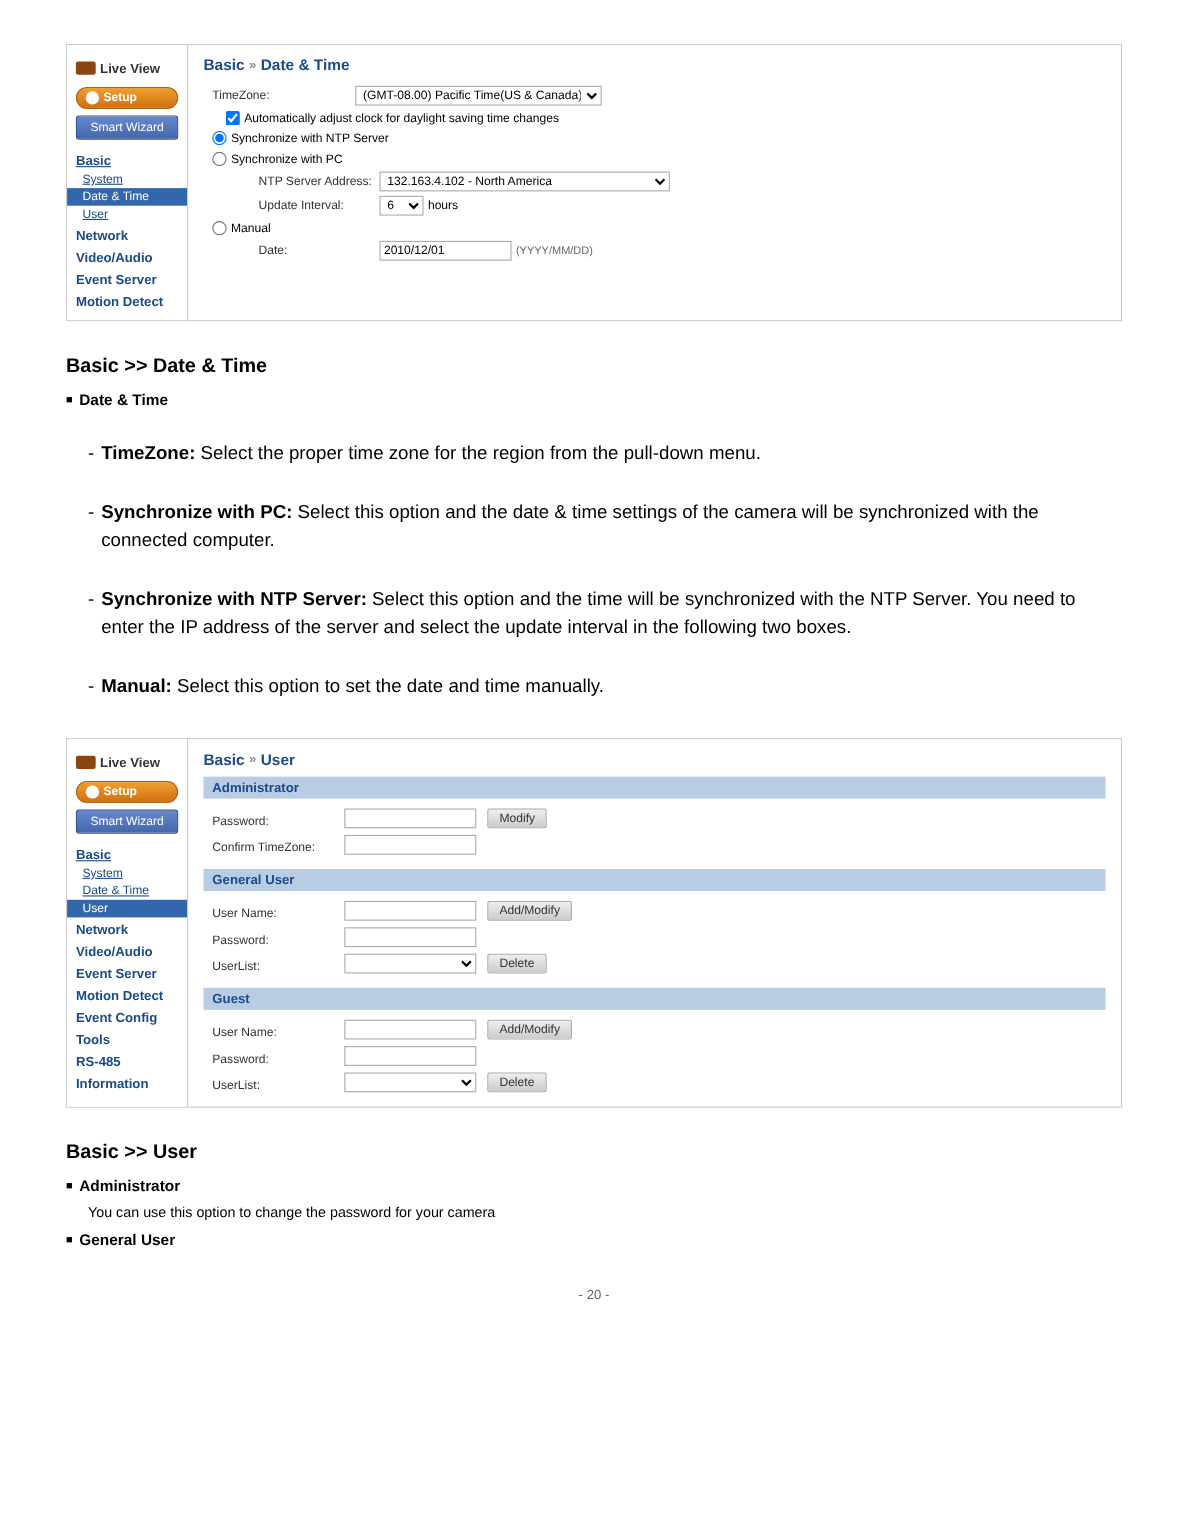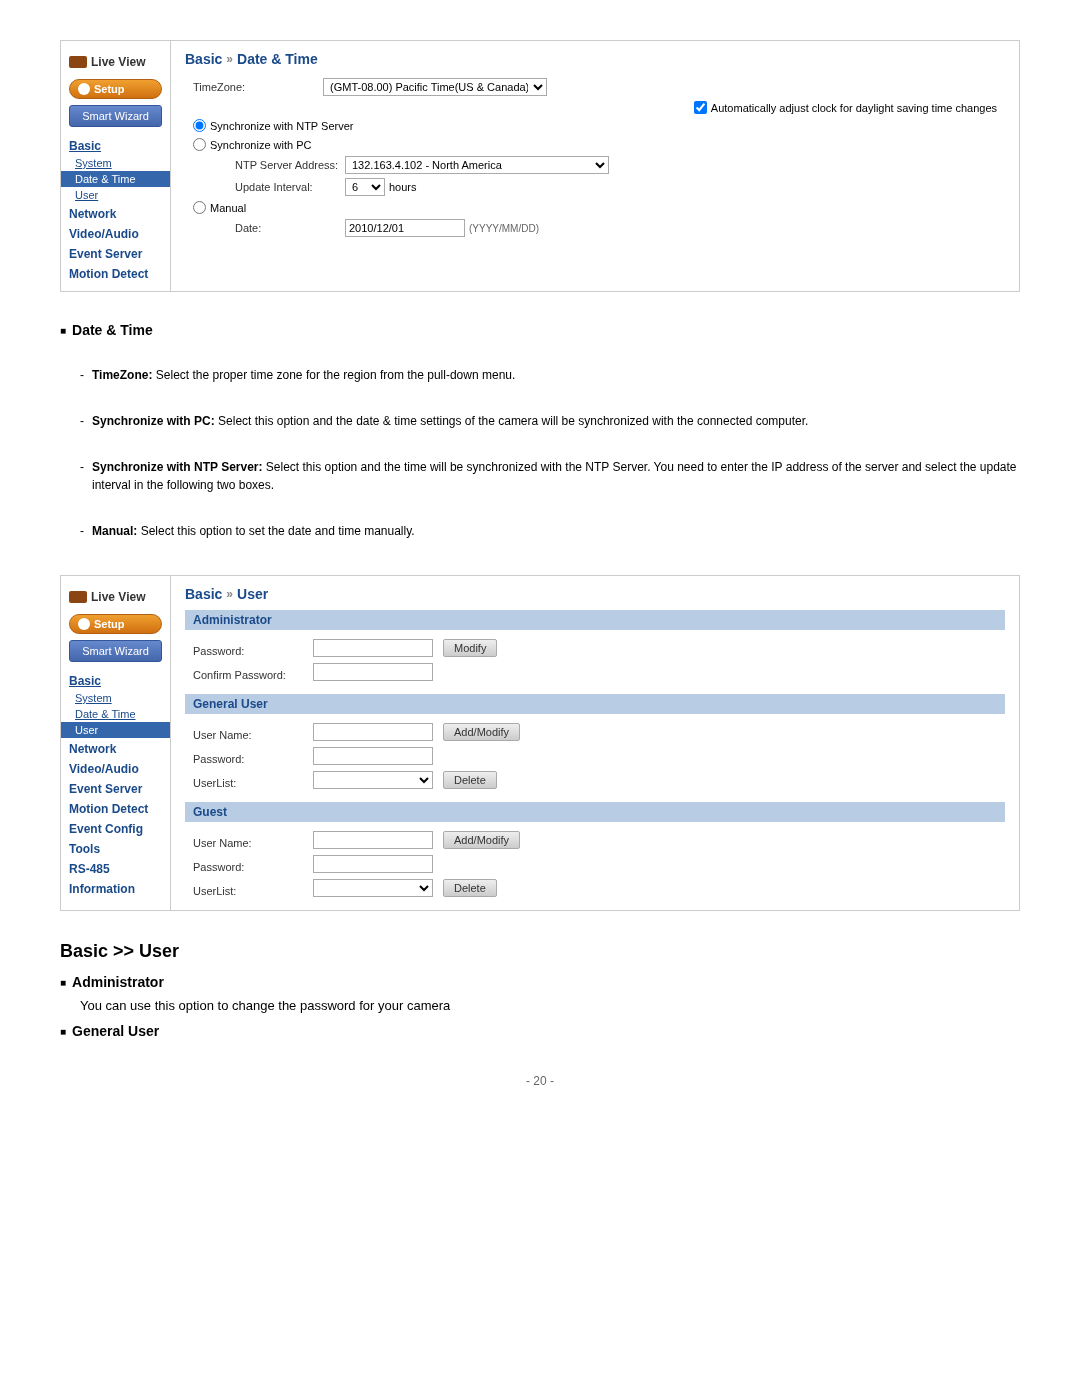--- a/index.html
+++ b/index.html
@@ -189,21 +189,20 @@
     .form-input-medium {
       width: 120px;
     }
 
     .checkbox-row {
       display: flex;
       align-items: center;
       padding: 2px 8px 2px 20px;
       font-size: 11px;
       gap: 4px;
-      justify-content: flex-end;
     }
 
     .radio-row {
       display: flex;
       align-items: center;
       padding: 3px 8px;
       font-size: 11px;
       gap: 4px;
     }
 
@@ -253,21 +252,21 @@
       color: #000;
     }
 
     .doc-list {
       list-style: none;
       padding-left: 20px;
     }
 
     .doc-list li {
       margin-bottom: 8px;
-      font-size: 12px;
+      font-size: 17px;
       line-height: 1.5;
       padding-left: 12px;
       position: relative;
       margin-top: 28px;
     }
 
     .doc-list li::before {
       content: "-";
       position: absolute;
       left: 0;
@@ -390,20 +389,21 @@
     <div class="sub-form-row">
       <span class="sub-label">Date:</span>
       <input type="text" class="form-input form-input-medium" value="2010/12/01" style="">
       <span class="hint-text">(YYYY/MM/DD)</span>
     </div>
 
   </div>
 </div>
 
 <div class="doc-section">
+  <h2>Basic &gt;&gt; Date &amp; Time</h2>
   <h3>Date &amp; Time</h3>
   <ul class="doc-list">
     <li>
       <strong>TimeZone:</strong>
       <span> Select the proper time zone for the region from the pull-down menu.</span>
     </li>
     <li>
       <strong>Synchronize with PC:</strong>
       <span> Select this option and the date &amp; time settings of the camera will be synchronized with the connected computer.</span>
     </li>
@@ -453,21 +453,21 @@
       <span>User</span>
     </div>
 
     <div class="section-header">Administrator</div>
     <div class="user-row">
       <span class="user-label">Password:</span>
       <input type="password" class="form-input form-input-medium" style="">
       <button class="btn" style="margin-left:10px;">Modify</button>
     </div>
     <div class="user-row">
-      <span class="user-label">Confirm Password:</span>
+      <span class="user-label">Confirm TimeZone:</span>
       <input type="password" class="form-input form-input-medium" style="">
     </div>
 
     <div style="height:10px;"></div>
 
     <div class="section-header">General User</div>
     <div class="user-row">
       <span class="user-label">User Name:</span>
       <input type="text" class="form-input form-input-medium" style="">
       <button class="btn" style="margin-left:10px;">Add/Modify</button>

